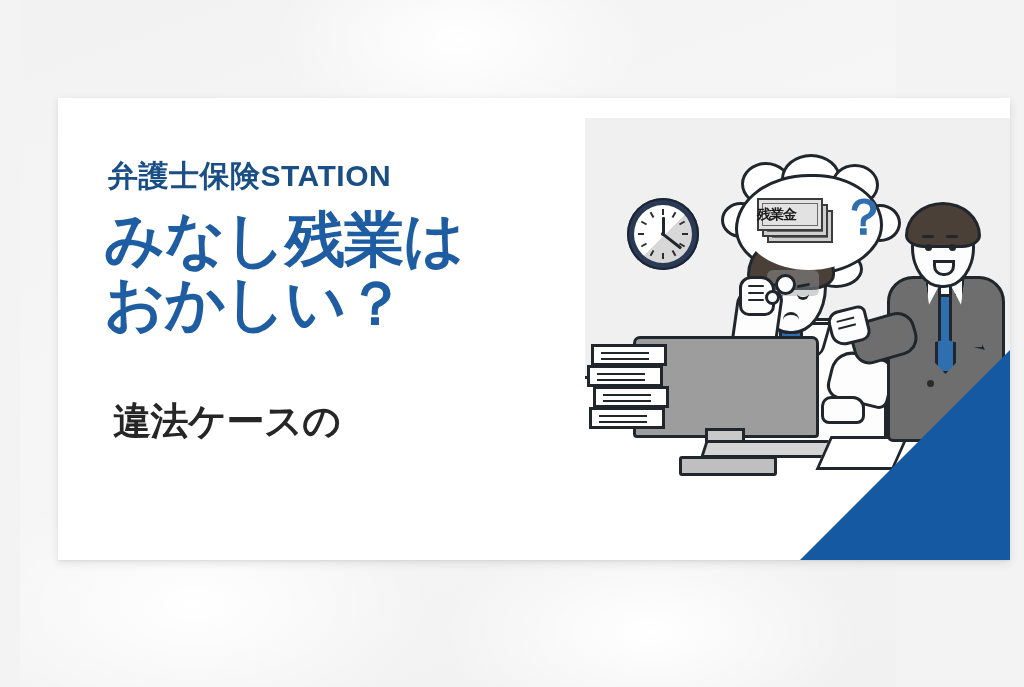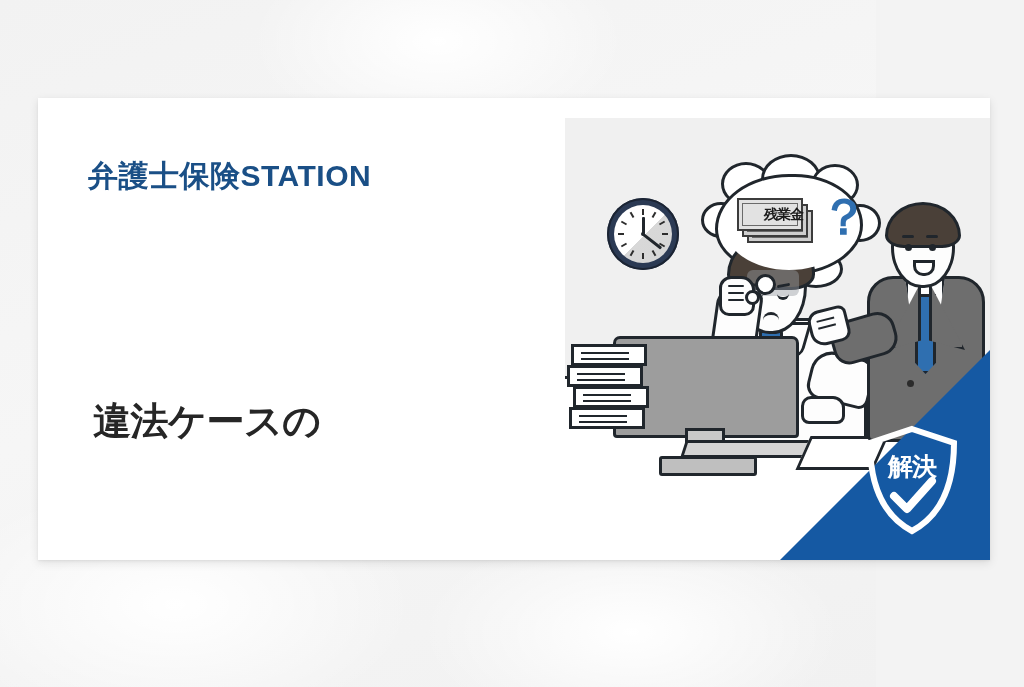--- a/index.html
+++ b/index.html
@@ -15,20 +15,21 @@
   }
   #stage {
     position: relative;
     width: 876px;
     height: 687px;
     background:
       radial-gradient(ellipse 340px 180px at 20% 88%, #ffffff 0%, rgba(255,255,255,0) 70%),
       radial-gradient(ellipse 300px 150px at 72% 92%, #ffffff 0%, rgba(255,255,255,0) 70%),
       radial-gradient(ellipse 260px 140px at 50% 6%, #ffffff 0%, rgba(255,255,255,0) 72%),
       linear-gradient(160deg, #f2f2f2 0%, #f6f6f6 45%, #f1f1f1 100%);
+    margin-left: 20px;
   }
 
   
   #card {
     position: absolute;
     left: 38px;
     top: 98px;
     width: 952px;
     height: 462px;
     background: #ffffff;
@@ -191,21 +192,21 @@
     border: 1px solid #6a6a6a;
   }
   #bills .b-back2 { left: 10px; top: 12px; }
   #bills .b-back1 { left: 5px;  top: 6px; }
   #bills .b-front { left: 0;    top: 0; background: #e2e2e2; }
   #bills .bill-label {
     position: absolute;
     left: 0; top: 0;
     width: 66px; height: 33px;
     line-height: 33px;
-    text-align: right;
+    text-align: left;
     font-size: 14px;
     font-weight: bold;
     color: #1b1b1b;
     letter-spacing: -1px;
     z-index: 7;
   }
   #qmark {
     position: absolute;
     left: 104px; top: 18px;
     font-size: 50px; line-height: 1;
@@ -469,20 +470,24 @@
 <body>
 
 <div id="stage">
 
   <div id="card">
 
     <div id="text-col">
 
       <div id="brand">弁護士保険STATION</div>
 
+      <div id="headline">
+        <span class="ln">みなし残業は</span>
+        <span class="ln">おかしい？</span>
+      </div>
 
       <div id="subhead">
         <span class="ln">違法ケースの</span>
       </div>
 
     </div>
 
     <div id="illo">
 
       <div class="desk"></div>
@@ -603,22 +608,15 @@
         <div class="brow-r"></div>
         <div class="eye-l"></div>
         <div class="eye-r"></div>
         <div class="mouth"></div>
       </div>
 
     </div>
 
     <div id="corner"></div>
 
-    <div id="shield">
-      <svg viewBox="0 0 96 112">
-        <path d="M48 5 L90 19 C90 62 76 92 48 107 C20 92 6 62 6 19 Z" fill="none" stroke="#ffffff" stroke-width="6"></path>
-        <path d="M30 72 L43 85 L68 57" fill="none" stroke="#ffffff" stroke-width="8" stroke-linecap="round" stroke-linejoin="round"></path>
-      </svg>
-      <div class="sh-label">解決</div>
-    </div>
 
   </div>
 </div>
 
 </body></html>

